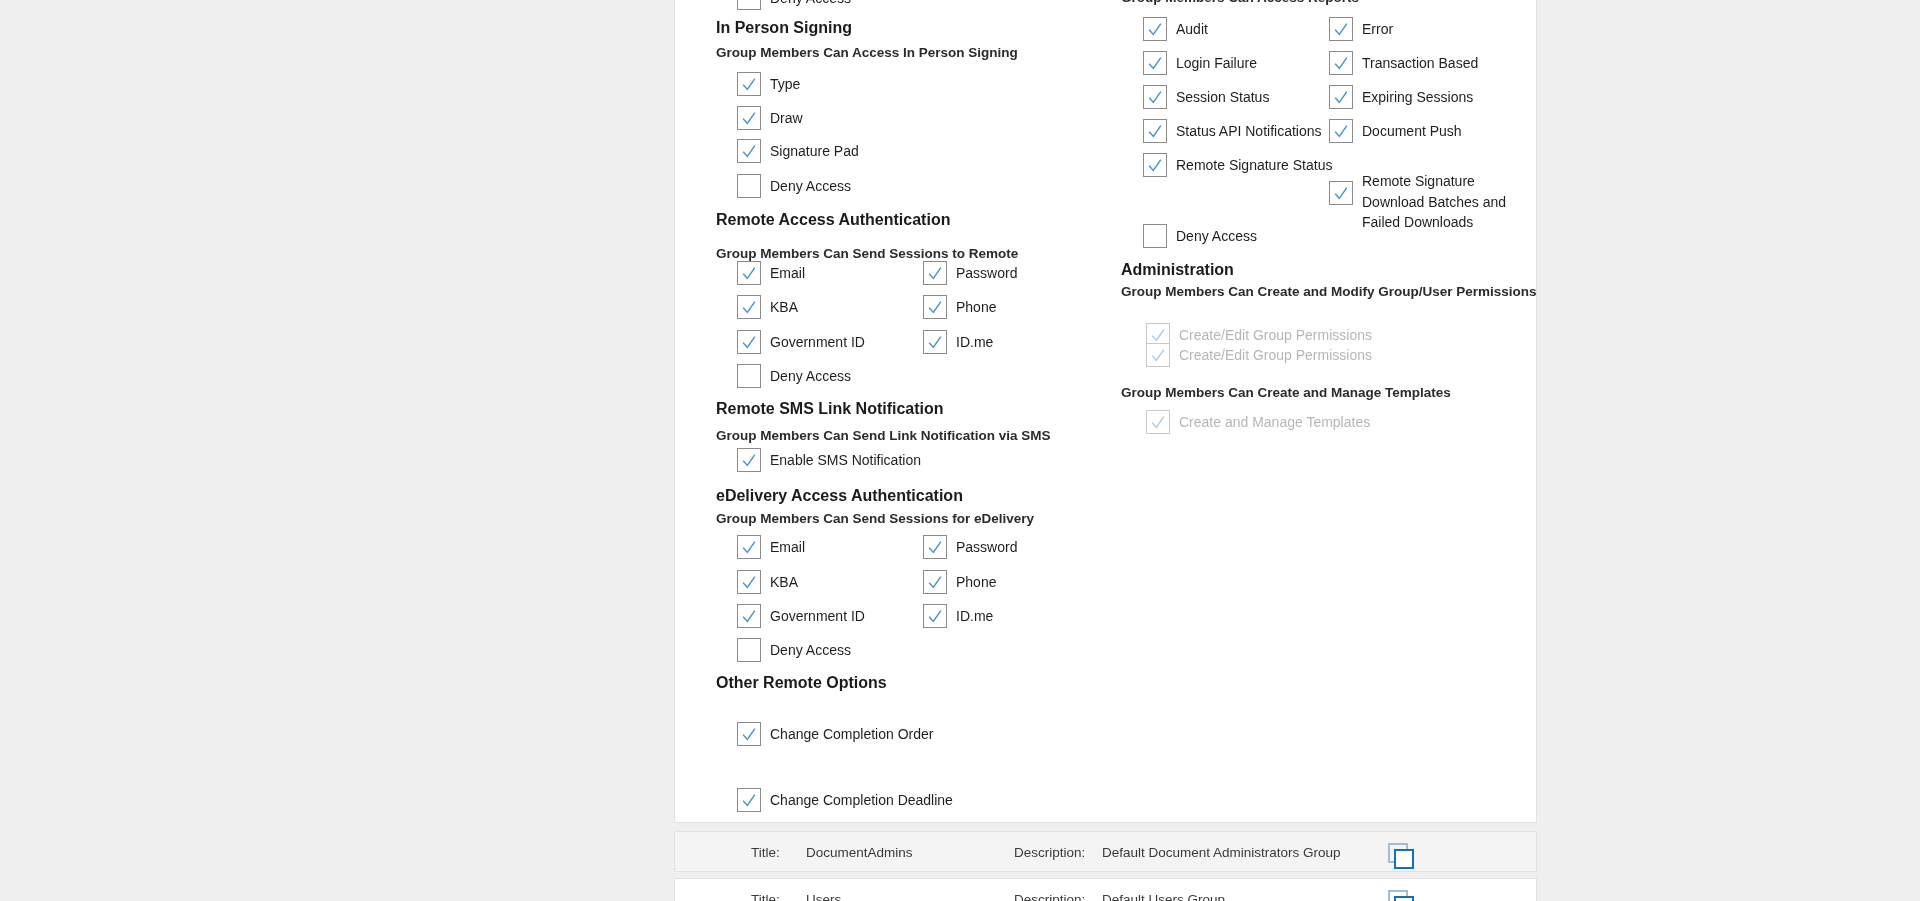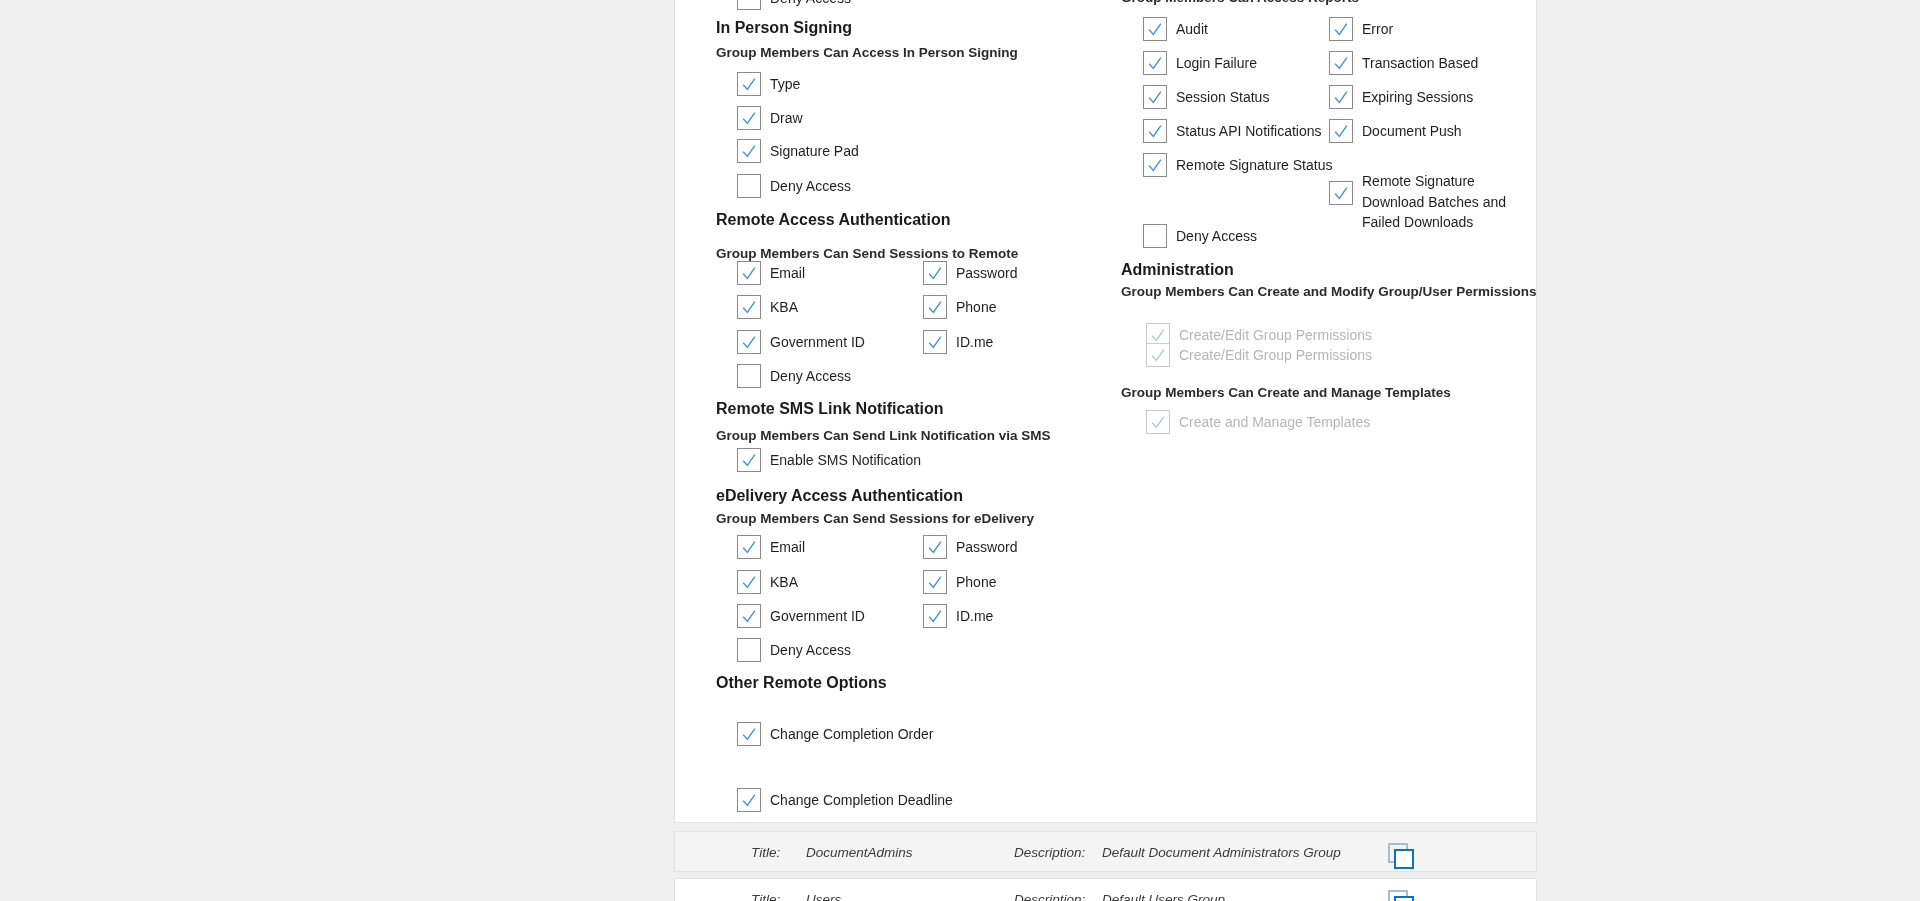--- a/index.html
+++ b/index.html
@@ -21,21 +21,20 @@
     display:flex; align-items:center; justify-content:center;
   }
   .cb svg { width:20px; height:20px; display:block; }
   .lbl { margin-left:9px; font-size:14px; color:#1f1f1f; line-height:24px; white-space:nowrap; }
   .disabled .cb { border-color:#c9c9c9; color:#a9cbe5; }
   .disabled .lbl { color:#b6b6b6; }
   .multiline .lbl { white-space:normal; width:152px; line-height:20.5px; margin-top:18px; }
   .grow {
     position:absolute; left:674px; width:863px; height:41px;
     border:1px solid #e2e2e2;
-    font-style:italic;
   }
   .rowtext { position:absolute; top:13px; font-size:13.5px; color:#3a3a3a; white-space:nowrap; }
   .copy-icon { position:absolute; left:713px; top:11px; width:27px; height:27px; cursor:pointer; }
   .copy-back { position:absolute; left:0; top:0; width:20px; height:20px; border:2px solid #a5bdd1; }
   .copy-front { position:absolute; left:6px; top:6px; width:20px; height:20px; border:2px solid #1172ba; background:#fff; }
   .vbar { position:absolute; left:1905px; top:538px; width:15px; height:150px; background:#005aa9; }
 </style>
 </head>
 <body>
 

